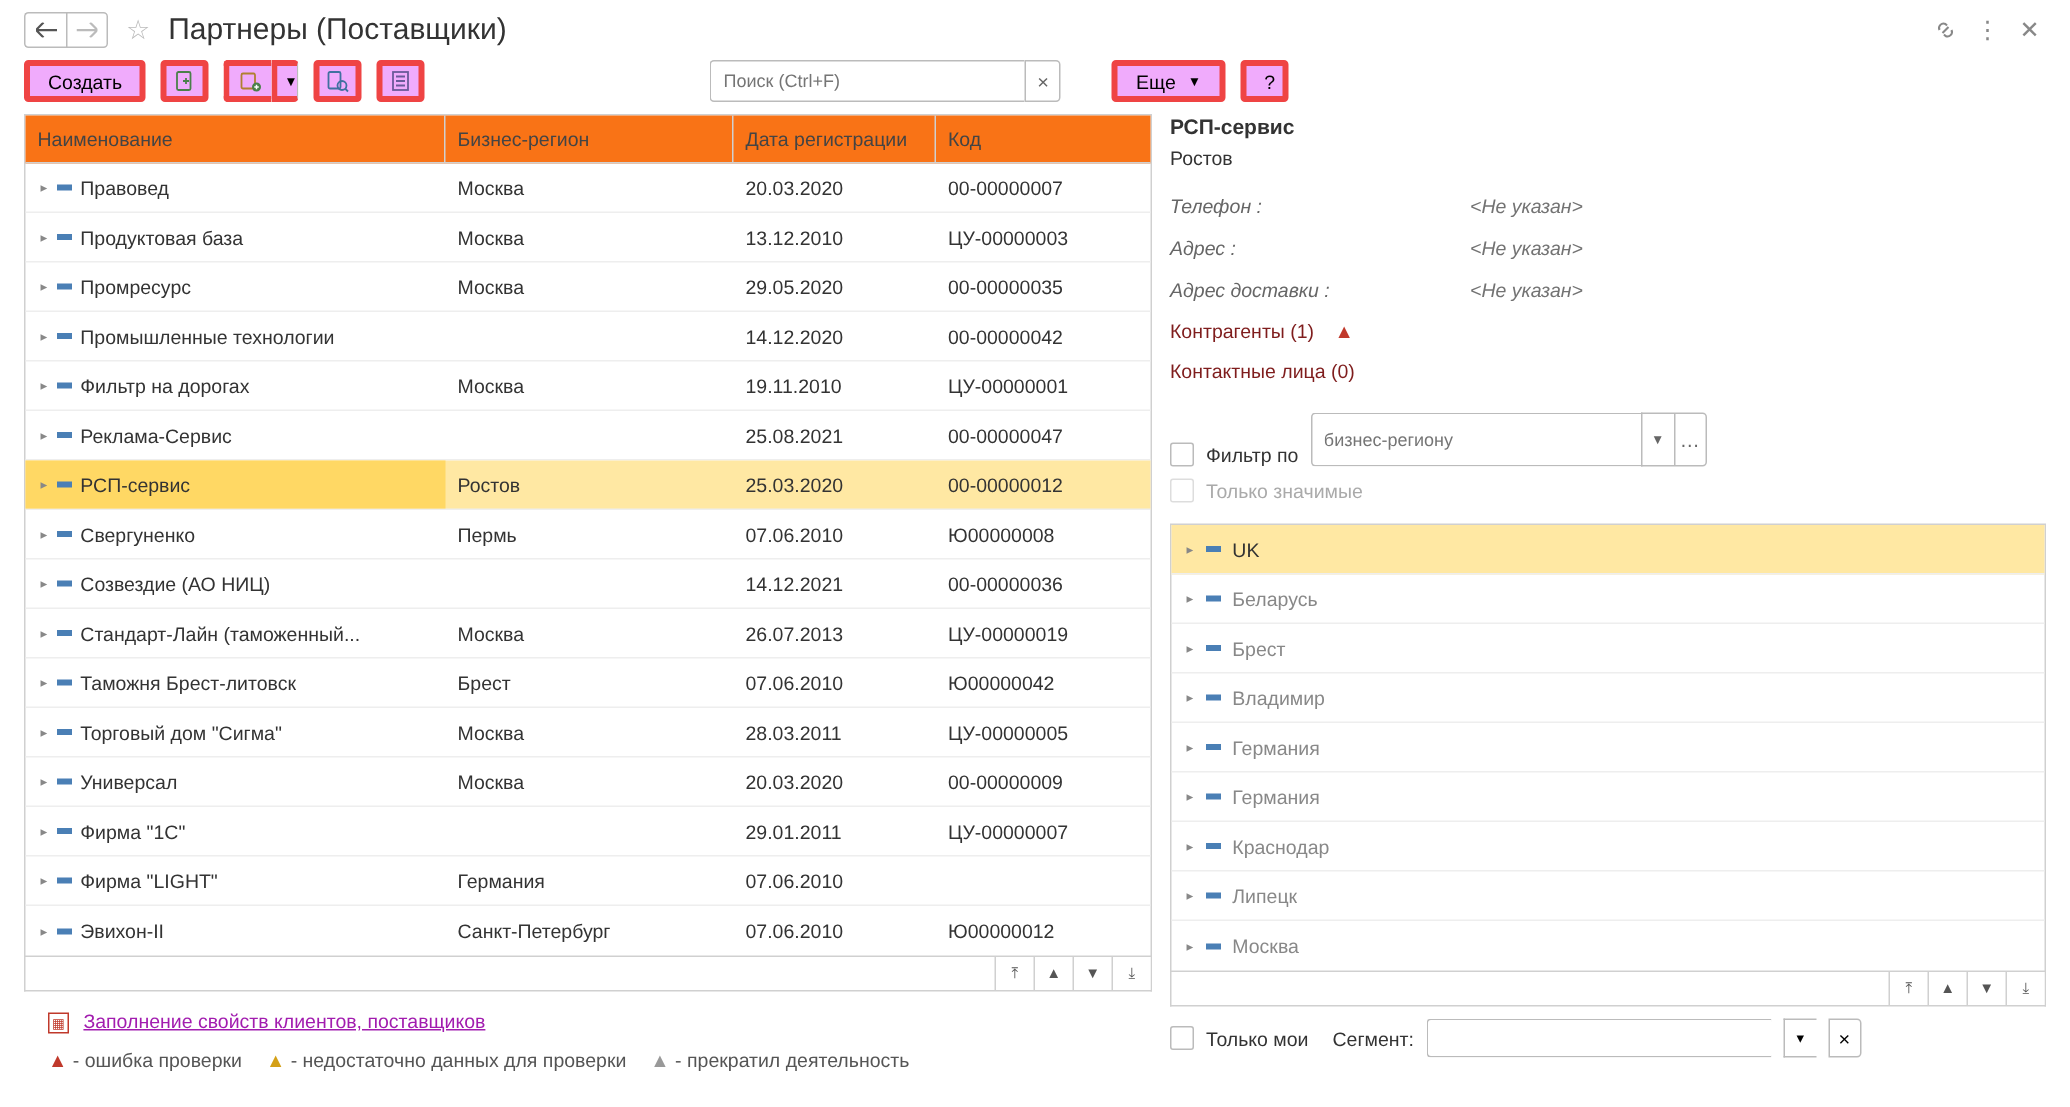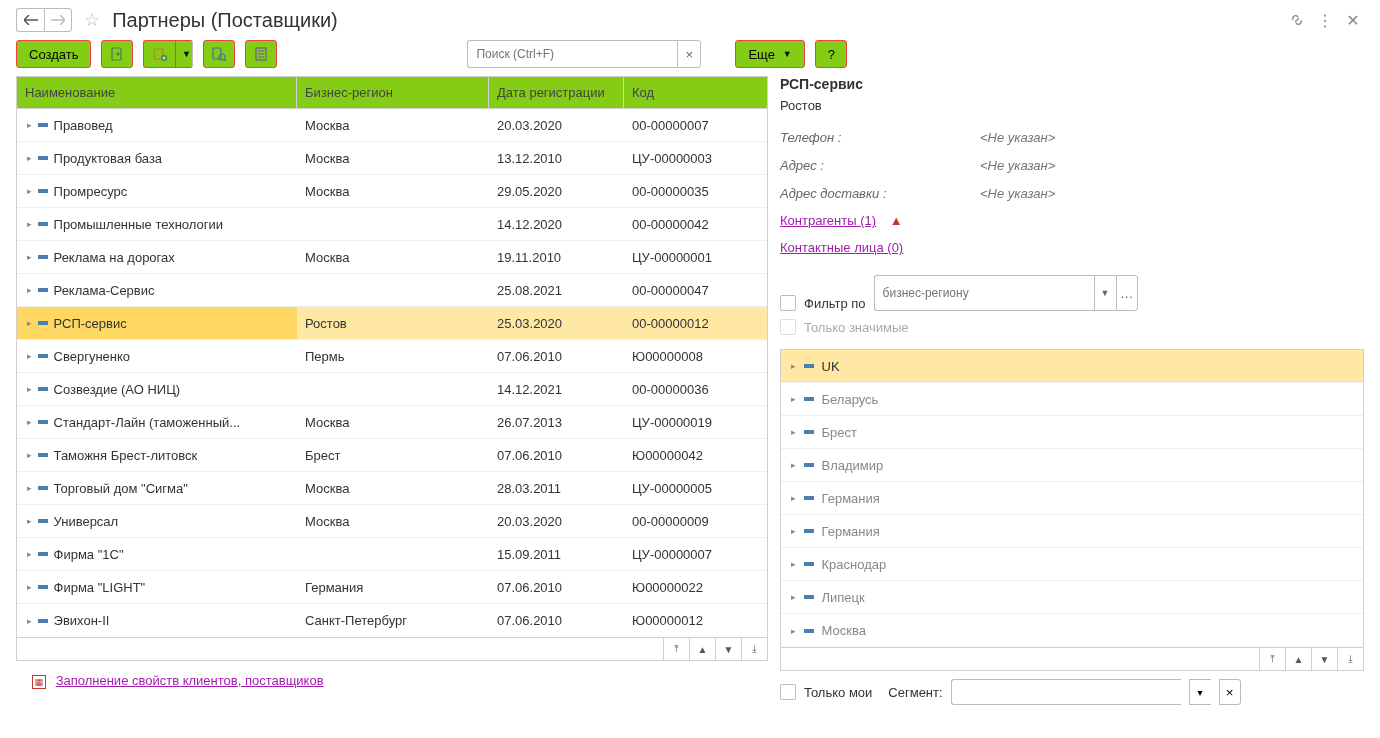--- a/index.html
+++ b/index.html
@@ -12,39 +12,39 @@
   .nav-group { display:flex; }
   .nav-group .nav-btn:first-child { border-radius: 3px 0 0 3px; border-right:none; }
   .nav-group .nav-btn:last-child { border-radius: 0 3px 3px 0; }
   .star-icon { color:#bbb; font-size:18px; padding:0 6px; }
   .page-title { font-size: 20px; color:#333; font-weight:normal;text-align:center; }
   .header-spacer { flex:1; }
   .header-icon { width:22px; height:22px; display:flex; align-items:center; justify-content:center; color:#888; cursor:pointer; font-size:16px; }
 
   
   .toolbar { display:flex; align-items:center; padding: 4px 16px 8px 16px; gap:10px; }
-  .btn { height:28px; padding:0 12px; border:1px solid #ef4444; background:#84cc16; border-radius:3px; cursor:pointer; font-size:13px; display:flex; align-items:center; gap:4px; }
+  .btn { height:28px; padding:0 12px; border:4px solid #ef4444; background:#f0abfc; border-radius:3px; cursor:pointer; font-size:13px; display:flex; align-items:center; gap:4px; }
   .btn-icon { width:32px; padding:0; justify-content:center; }
   .btn-group { display:flex; }
   .btn-group .btn { border-radius:0; border-right:none; }
   .btn-group .btn:first-child { border-radius:3px 0 0 3px; }
   .btn-group .btn:last-child { border-radius:0 3px 3px 0; border-right:1px solid #bbb; }
   .search-box { display:flex; margin-left: 180px; }
   .search-input { width: 210px; height:28px; border:1px solid #bbb; border-right:none; border-radius:3px 0 0 3px; padding:0 8px; font-size:12px; color:#999; }
   .search-clear { width:24px; height:28px; border:1px solid #bbb; border-radius:0 3px 3px 0; background:#fff; cursor:pointer; color:#666; }
   .caret { font-size:9px; margin-left:4px; }
 
   
   .main { flex:1; display:flex; padding: 0 16px 0 16px; gap:12px; overflow:hidden; }
   .left-pane { flex: 0 0 752px; display:flex; flex-direction:column; }
   .right-pane { flex:1; display:flex; flex-direction:column; padding-top:0; }
 
   
   .table { border:1px solid #d0d0d0; }
-  .table-header { display:flex; background:#84cc16; border-bottom:1px solid #d0d0d0; height:32px; }
+  .table-header { display:flex; background:#f97316; border-bottom:1px solid #d0d0d0; height:32px; }
   .th, .td { display:flex; align-items:center; padding:0 8px; font-size:13px; }
   .th { border-right:1px solid #d0d0d0; color:#444; }
   .th:last-child { border-right:none; }
   .col-name { width: 280px; }
   .col-region { width: 192px; }
   .col-date { width: 135px; }
   .col-code { width: 130px; }
   .table-body {}
   .tr { display:flex; height:33px; border-bottom:1px solid #eee; cursor:pointer; }
   .tr:last-child { border-bottom:none; }
@@ -57,21 +57,21 @@
   .pager-btn { width:26px; height:22px; border:none; border-left:1px solid #d0d0d0; background:#fff; cursor:pointer; font-size:10px; color:#555; display:flex; align-items:center; justify-content:center;}
 
   
   .detail-title { font-size:14px; font-weight:bold; color:#333; padding:0 0 6px 0; }
   .detail-sub { font-size:13px; color:#333; padding-bottom:10px; }
   .info-row { display:flex; align-items:center; height:28px; font-size:13px;font-style:italic; }
   .info-label { width:200px; color:#666; }
   .info-value { color:#737373; }
   .info-value.link { color:#2b6cb0; cursor:pointer; }
   .link-row { padding:6px 0; }
-  .link-row a { color:#a21caf; text-decoration:underline; cursor:pointer; font-size:13px; }
+  .link-row a { color:#7f1d1d; cursor:pointer; font-size:13px; }
   .warn-tri { color:#c0392b; margin-left:10px; }
 
   .filter-row { display:flex; align-items:flex-end; gap:8px; padding:8px 0; }
   .chk { width:16px; height:16px; border:1px solid #bbb; border-radius:2px; cursor:pointer; }
   .chk.disabled { border-color:#ddd; }
   .filter-label { font-size:13px; color:#333; }
   .filter-label.disabled { color:#aaa; }
   .combo { display:flex; height:36px; }
   .combo-input { width:220px; border:1px solid #bbb; border-right:none; border-radius:3px 0 0 3px; padding:0 8px; font-size:12px; color:#999; }
   .combo-btn { width:22px; border:1px solid #bbb; background:#fff; cursor:pointer; font-size:9px; color:#666; border-right:none;}
@@ -223,21 +223,21 @@
                 <span>Промышленные технологии</span>
               </div>
               <div class="td col-region"></div>
               <div class="td col-date">14.12.2020</div>
               <div class="td col-code">00-00000042</div>
             </div>
             <div class="tr">
               <div class="td col-name">
                 <span class="tree-caret">▸</span>
                 <span class="bar-icon"></span>
-                <span>Реклама на дорогах</span>
+                <span>Фильтр на дорогах</span>
               </div>
               <div class="td col-region">Москва</div>
               <div class="td col-date">19.11.2010</div>
               <div class="td col-code">ЦУ-00000001</div>
             </div>
             <div class="tr">
               <div class="td col-name">
                 <span class="tree-caret">▸</span>
                 <span class="bar-icon"></span>
                 <span>Реклама-Сервис</span>
@@ -316,32 +316,31 @@
               <div class="td col-date">20.03.2020</div>
               <div class="td col-code">00-00000009</div>
             </div>
             <div class="tr">
               <div class="td col-name">
                 <span class="tree-caret">▸</span>
                 <span class="bar-icon"></span>
                 <span>Фирма "1С"</span>
               </div>
               <div class="td col-region"></div>
-              <div class="td col-date">15.09.2011</div>
+              <div class="td col-date">29.01.2011</div>
               <div class="td col-code">ЦУ-00000007</div>
             </div>
             <div class="tr">
               <div class="td col-name">
                 <span class="tree-caret">▸</span>
                 <span class="bar-icon"></span>
                 <span>Фирма "LIGHT"</span>
               </div>
               <div class="td col-region">Германия</div>
               <div class="td col-date">07.06.2010</div>
-              <div class="td col-code">Ю00000022</div>
             </div>
             <div class="tr">
               <div class="td col-name">
                 <span class="tree-caret">▸</span>
                 <span class="bar-icon"></span>
                 <span>Эвихон-II</span>
               </div>
               <div class="td col-region">Санкт-Петербург</div>
               <div class="td col-date">07.06.2010</div>
               <div class="td col-code">Ю00000012</div>
@@ -352,20 +351,25 @@
         <button class="pager-btn">⤒</button>
         <button class="pager-btn">▲</button>
         <button class="pager-btn">▼</button>
         <button class="pager-btn">⤓</button>
       </div>
 
       <div class="footer-left">
         <div class="footer-link">
           <span class="doc-icon">▦</span>
           <a>Заполнение свойств клиентов, поставщиков</a>
+        </div>
+        <div class="legend">
+          <span><span class="tri-red">▲</span><span> - ошибка проверки</span></span>
+          <span><span class="tri-yellow">▲</span><span> - недостаточно данных для проверки</span></span>
+          <span><span class="tri-gray">▲</span><span> - прекратил деятельность</span></span>
         </div>
       </div>
     </div>
 
     <div class="right-pane">
       <div class="detail-title">РСП-сервис</div>
       <div class="detail-sub">Ростов</div>
       <div class="info-row">
         <div class="info-label">Телефон :</div>
         <div class="info-value">&lt;Не указан&gt;</div>

